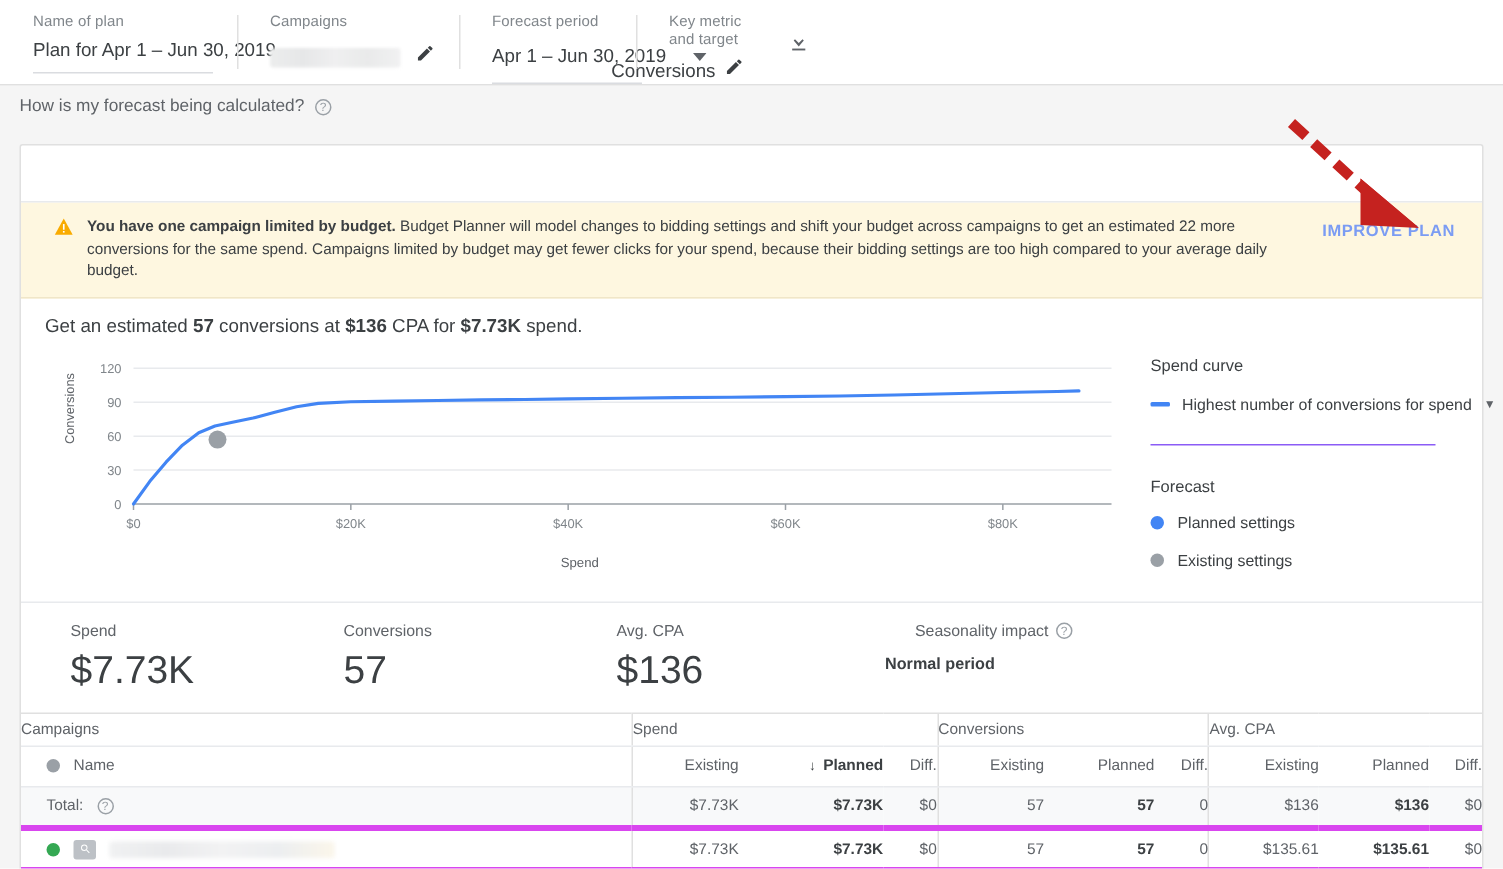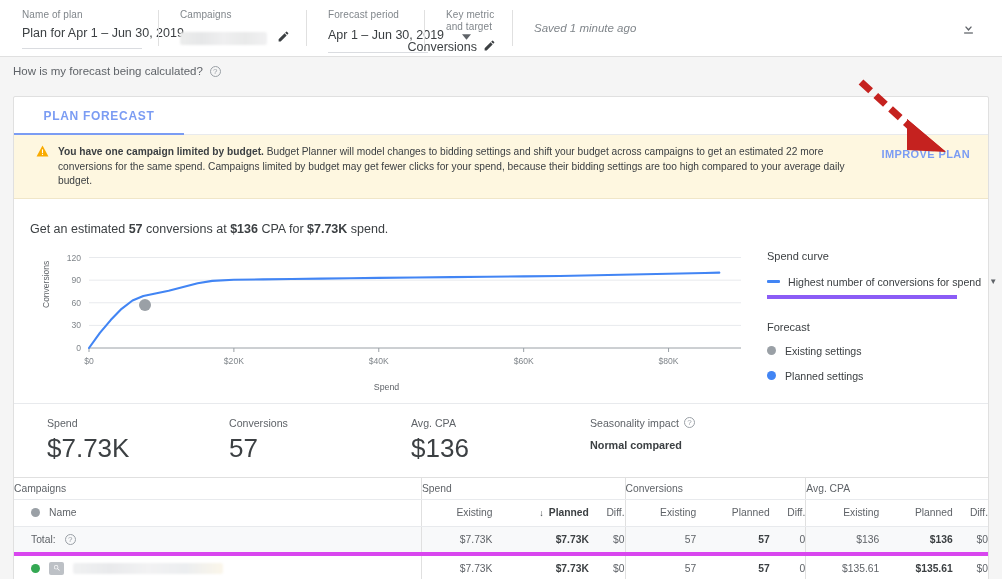--- a/index.html
+++ b/index.html
@@ -28,21 +28,21 @@
     content:""; position:absolute; left:0; top:10px; bottom:10px;
     width:1px; background:#e0e0e0;
   }
   .tb-label { font-size:10px; color:#80868b; line-height:12px; margin-bottom:5px; letter-spacing:.1px;}
   .tb-value-row { display:flex; align-items:center; gap:6px; }
   .tb-value { font-size:12.5px; color:#3c4043; white-space:nowrap; }
   .tb-underline { border-bottom:1px solid #dadce0; margin-top:8px; }
   .f-name { width:158px; }
   .f-name .tb-underline{ width:120px; }
   .f-camp { width:148px; }
-  .f-period { width:118px; }
+  .f-period { width:118px;justify-content:space-between; }
   .f-period .tb-underline { width:100px; }
   .f-key { width:88px;align-items:flex-end; }
   .f-saved { flex:1; justify-content:center; padding-top:0; }
   .saved-txt { font-size:11.5px; font-style:italic; color:#80868b; }
   .blur-box {
     width:110px; height:13px; border-radius:2px;
     background:linear-gradient(90deg,#eceded,#e6e7e8,#efeff0,#e9eaea,#f1f1f2);
     filter:blur(1.2px);
   }
   .dl-btn {
@@ -84,21 +84,21 @@
     border-bottom:1px solid #f0e6c8;
   }
   .warn-text { flex:1; font-size:10.2px; line-height:14.5px; color:#3c4043; padding-top:1px;}
   .warn-text b { font-weight:bold; }
   .improve-link {
     color:#7b9cf3; font-size:11px; font-weight:bold; letter-spacing:.4px;
     white-space:nowrap; padding:4px 8px 0 12px; cursor:pointer;
   }
 
   
-  .est-line { font-size:12.5px; color:#3c4043; padding:23px 0 0 16px; }
+  .est-line { font-size:12.5px; color:#3c4043; padding:11px 0 0 16px; }
   .est-line b { font-weight:bold; }
 
   
   .chart-wrap { display:flex; padding:0 0 8px 0; }
   .chart-box { width:745px; height:152px; position:relative; }
   .chart-svg { position:absolute; left:0; top:0; }
   .y-title {
     position:absolute; left:27px; top:72px;
     font-size:8.5px; color:#5f6368;
     transform:rotate(-90deg); transform-origin:left top;
@@ -108,21 +108,21 @@
     position:absolute; left:0; right:0; bottom:-4px;
     text-align:center; font-size:8.8px; color:#5f6368;
   }
   .axis-txt { font-size:8.6px; fill:#80868b; font-family:"Liberation Sans", sans-serif; }
 
   
   .side { flex:1; padding:14px 0 0 8px; }
   .side-h { font-size:11px; color:#3c4043; margin-bottom:14px; }
   .side-select {
     display:flex; align-items:center; gap:8px;
-    border-bottom:4px solid #8b5cf6; padding-bottom:7px;
+    border-bottom:1px solid #8b5cf6; padding-bottom:20px;
     width:190px; cursor:pointer;
   }
   .dash { width:13px; height:3px; background:#4285f4; border-radius:1px; flex:none;}
   .side-select-txt { font-size:10.6px; color:#3c4043; white-space:nowrap;}
   .caret { margin-left:auto; font-size:8px; color:#5f6368; }
   .side-h2 { font-size:11px; color:#3c4043; margin:22px 0 12px 0; }
   .legend-row { display:flex; align-items:center; gap:9px; margin-bottom:13px; }
   .dot { width:9px; height:9px; border-radius:50%; flex:none; }
   .dot-grey { background:#9aa0a6; }
   .dot-blue { background:#4285f4; }
@@ -132,21 +132,21 @@
   .metrics {
     display:flex; border-top:1px solid #e8eaed; padding:13px 0 14px 0;
   }
   .metric { padding-left:33px; }
   .m-spend { width:182px; }
   .m-conv { width:182px; }
   .m-cpa  { width:170px; }
   .m-label { font-size:10.6px; color:#5f6368; margin-bottom:4px; }
   .m-value { font-size:26px; color:#3c4043; font-weight:300; line-height:30px;}
   .m-season { padding-left:42px; }
-  .m-season-label { font-size:10.6px; color:#5f6368; display:flex; align-items:center; gap:5px;}
+  .m-season-label { font-size:10.6px; color:#5f6368; display:flex; align-items:center; gap:5px;margin-left:20px;}
   .m-season-val { font-size:10.8px; font-weight:bold; color:#3c4043; margin-top:10px;}
 
   
   table.plan { width:100%; border-collapse:collapse; font-size:10.3px; }
   table.plan td, table.plan th { padding:0; font-weight:normal; }
   .grp-row td {
     height:22px; color:#5f6368; border-top:1px solid #e0e0e0;
     border-bottom:1px solid #e8eaed; padding-left:17px;
     vertical-align:middle; font-size:10.3px;
   }
@@ -234,43 +234,37 @@
     <div class="tb-value-row">
       <div class="tb-value">Conversions</div>
       <span>
         <svg width="13" height="13" viewBox="0 0 24 24">
             <path fill="#3c4043" d="M3 17.25V21h3.75L17.81 9.94l-3.75-3.75L3 17.25zM20.71 7.04a1 1 0 0 0 0-1.41l-2.34-2.34a1 1 0 0 0-1.41 0l-1.83 1.83 3.75 3.75 1.83-1.83z"></path>
           </svg>
       </span>
     </div>
   </div>
 
-  <div class="tb-field f-saved">
-    <div class="saved-txt">Saved 1 minute ago</div>
-  </div>
 
   <div class="dl-btn">
     <svg width="15" height="16" viewBox="0 0 24 24">
       <path fill="#5f6368" d="M12 2v11l4-4 1.4 1.4L12 16.8 6.6 10.4 8 9l4 4V2z"></path>
       <rect x="5" y="19" width="14" height="2" fill="#5f6368"></rect>
     </svg>
   </div>
 </div>
 
 <div class="subhead">
   <span class="subhead-txt">How is my forecast being calculated?</span>
   <span class="help-ic">?</span>
 </div>
 
 <div class="card">
 
   <div class="tabs">
-    <div class="tab tab-0">
-      <span>PLAN FORECAST</span>
-    </div>
   </div>
 
   <div class="warn">
     <svg width="13" height="12" viewBox="0 0 24 22" style="flex:none;margin-top:1px;">
       <path fill="#f9ab00" d="M12 1 23 21H1z"></path>
       <rect x="11" y="8" width="2" height="7" fill="#fff"></rect>
       <rect x="11" y="16.5" width="2" height="2" fill="#fff"></rect>
     </svg>
     <div class="warn-text">
       <b>You have one campaign limited by budget.</b><span> Budget Planner will model changes to bidding settings and shift your budget across campaigns to get an estimated 22 more conversions for the same spend. Campaigns limited by budget may get fewer clicks for your spend, because their bidding settings are too high compared to your average daily budget.</span>
@@ -315,26 +309,26 @@
 
     <div class="side">
       <div class="side-h">Spend curve</div>
       <div class="side-select">
         <span class="dash"></span>
         <span class="side-select-txt">Highest number of conversions for spend</span>
         <span class="caret">▼</span>
       </div>
       <div class="side-h2">Forecast</div>
       <div class="legend-row">
+        <span class="dot dot-blue"></span>
+        <span class="legend-txt">Planned settings</span>
+      </div>
+      <div class="legend-row">
         <span class="dot dot-grey"></span>
         <span class="legend-txt">Existing settings</span>
-      </div>
-      <div class="legend-row">
-        <span class="dot dot-blue"></span>
-        <span class="legend-txt">Planned settings</span>
       </div>
     </div>
   </div>
 
   <div class="metrics">
     <div class="metric m-spend">
       <div class="m-label">Spend</div>
       <div class="m-value">$7.73K</div>
     </div>
     <div class="metric m-conv">
@@ -343,21 +337,21 @@
     </div>
     <div class="metric m-cpa">
       <div class="m-label">Avg. CPA</div>
       <div class="m-value">$136</div>
     </div>
     <div class="metric m-season">
       <div class="m-season-label">
         <span>Seasonality impact</span>
         <span class="help-ic">?</span>
       </div>
-      <div class="m-season-val">Normal compared</div>
+      <div class="m-season-val">Normal period</div>
     </div>
   </div>
 
   <table class="plan">
     <tbody>
         <tr class="grp-row">
       <td colspan="2">Campaigns</td>
       <td colspan="3" class="vsep">Spend</td>
       <td colspan="3" class="vsep">Conversions</td>
       <td colspan="3" class="vsep">Avg. CPA</td>

